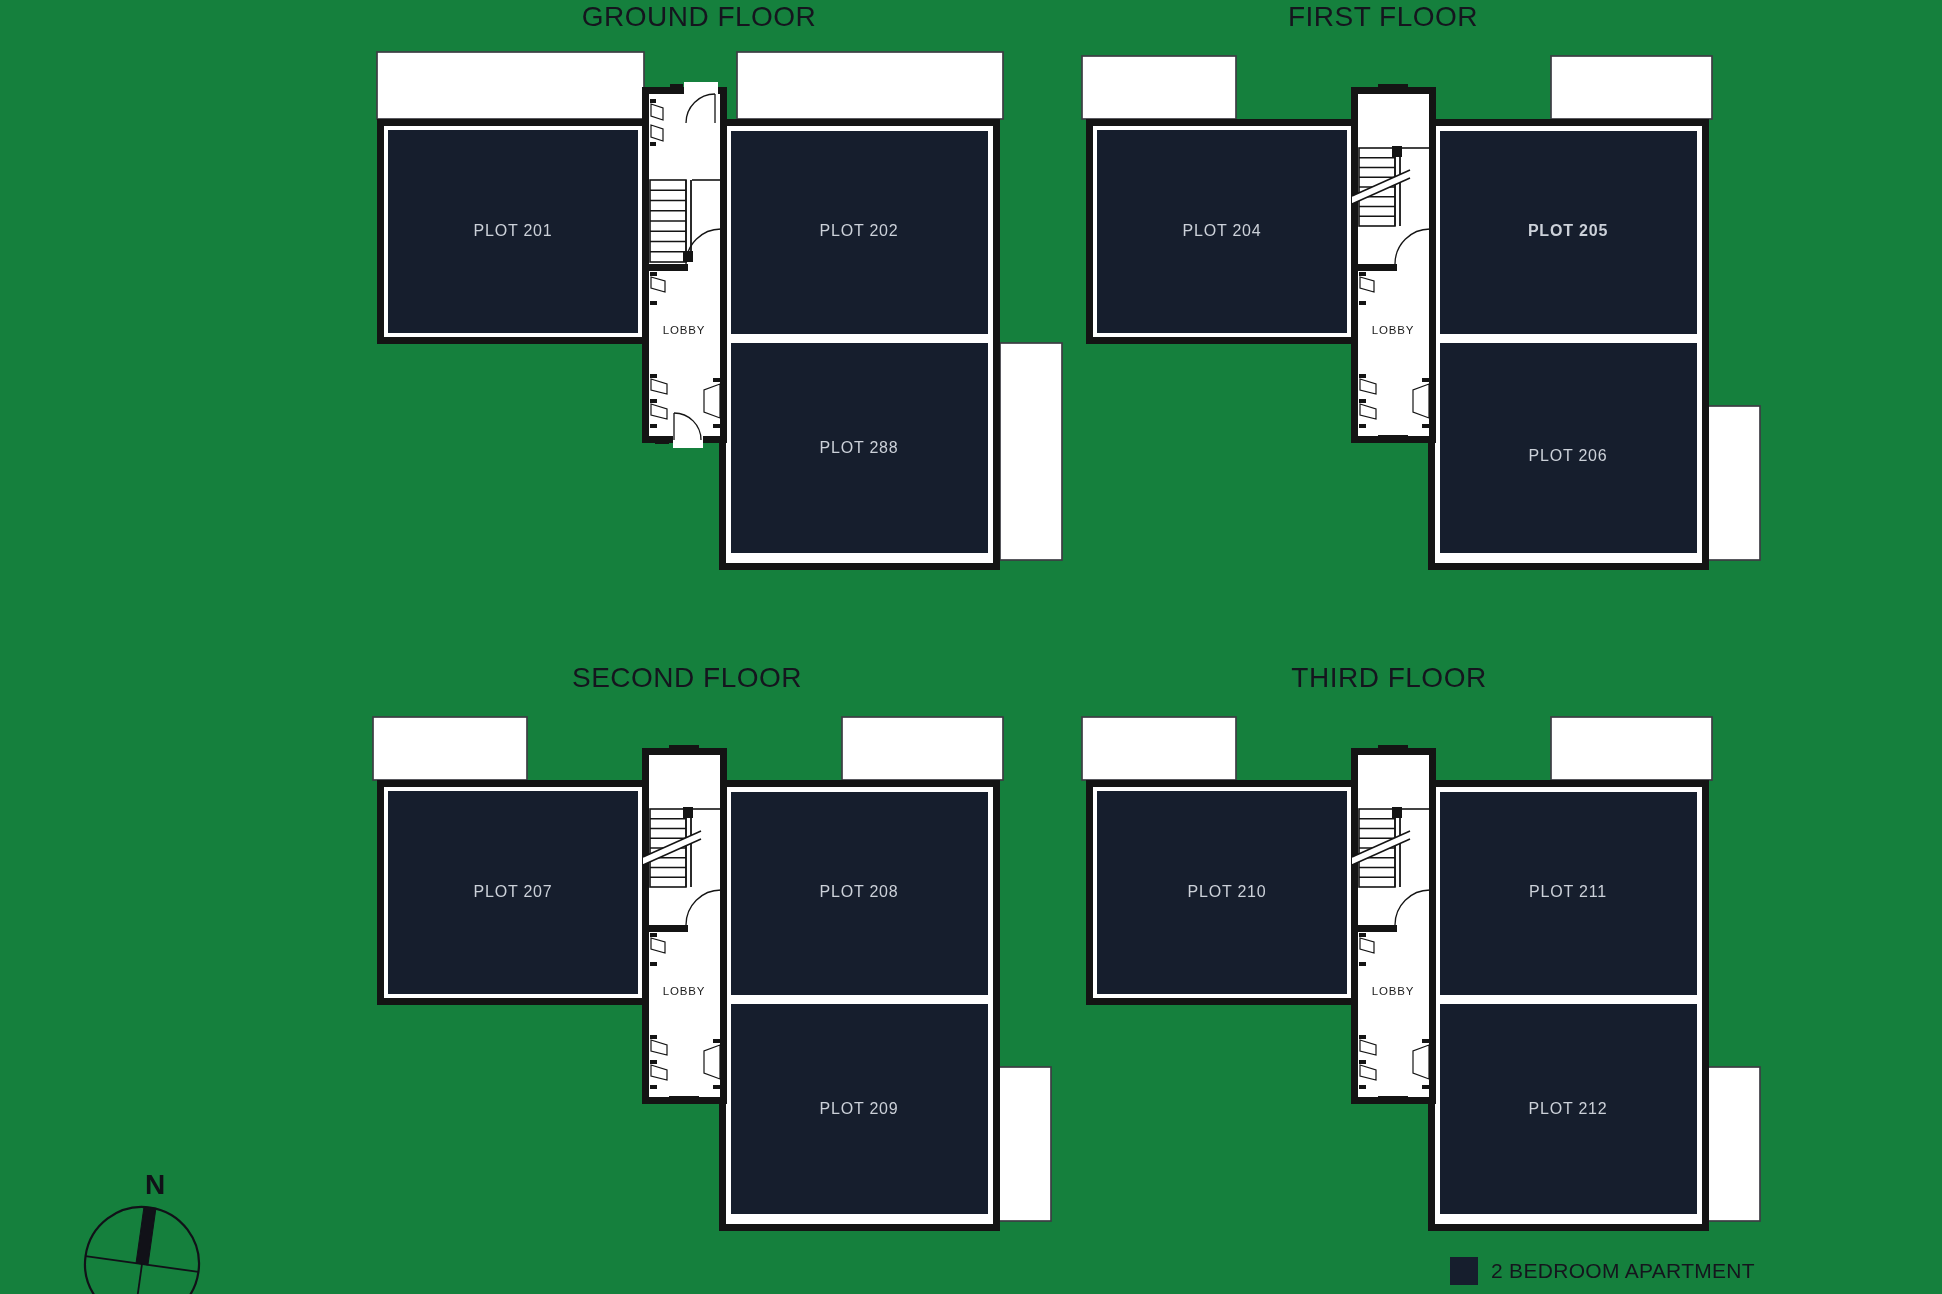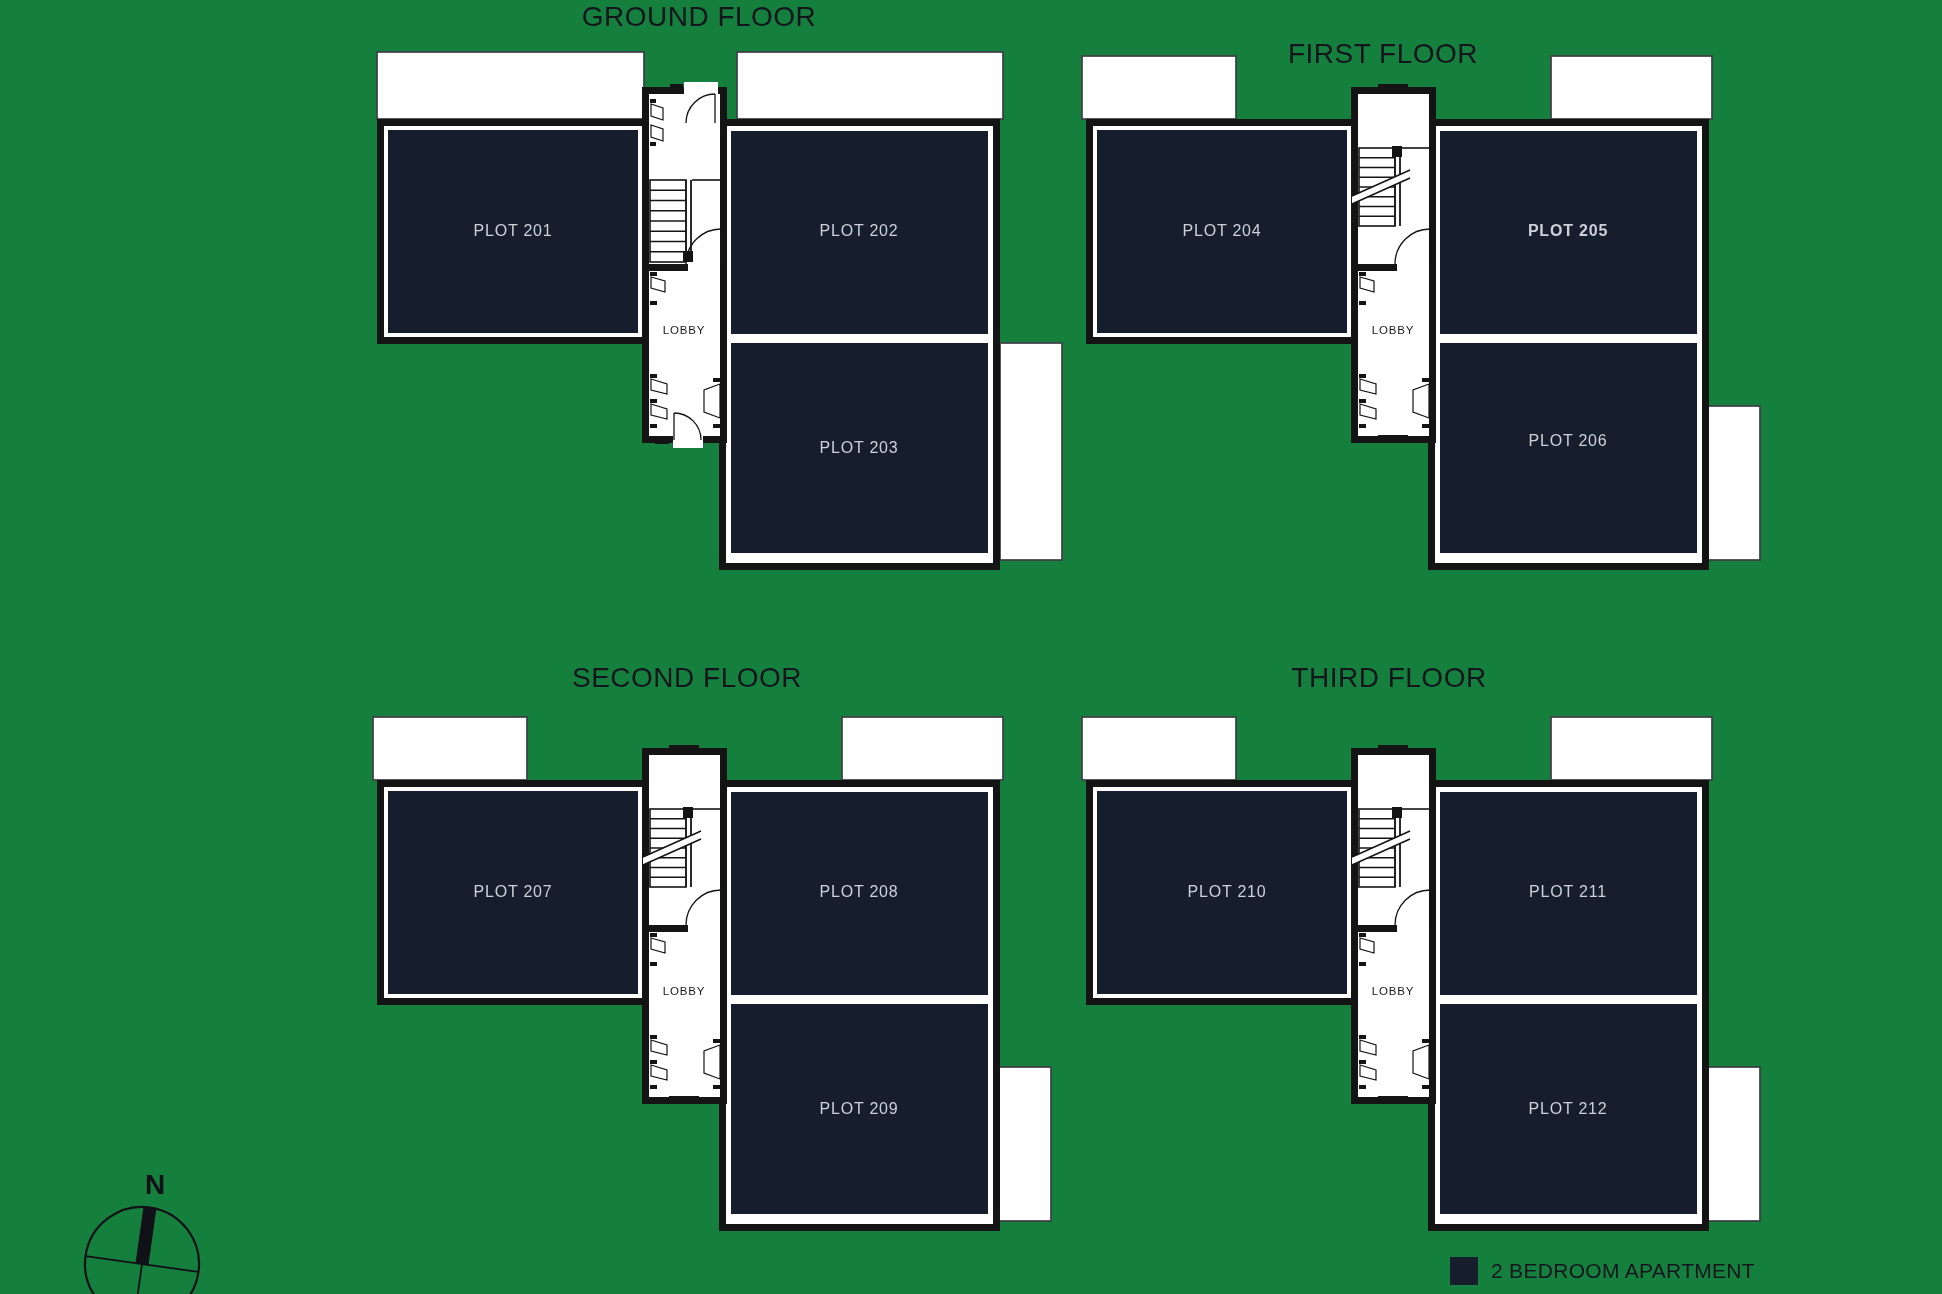--- a/index.html
+++ b/index.html
@@ -70,21 +70,21 @@
         <path d="M 316 123 A 29 29 0 0 1 345 94" fill="none" stroke="#141414" stroke-width="1.3"></path>
         <line x1="345" y1="94" x2="345" y2="123" stroke="#141414" stroke-width="1.3"></line>
         <rect x="303" y="433" width="30" height="15" fill="#fff"></rect>
         <rect x="285" y="436" width="14" height="8" fill="#141414"></rect>
         <path d="M 331 440 A 27 27 0 0 0 304 413" fill="none" stroke="#141414" stroke-width="1.3"></path>
         <line x1="304" y1="413" x2="304" y2="440" stroke="#141414" stroke-width="1.3"></line>
       </svg>
     <div class="floor-title" style="left: 329px; color: rgb(21, 21, 30);">GROUND FLOOR</div>
     <div class="plot-label" style="left: 143px; top: 231px; color: rgb(204, 209, 217);">PLOT 201</div>
     <div class="plot-label" style="left: 489px; top: 231px; color: rgb(204, 209, 217);">PLOT 202</div>
-    <div class="plot-label" style="left: 489px; top: 448px; color: rgb(204, 209, 217);">PLOT 203</div>
+    <div class="plot-label" style="left: 489px; top: 448px; color: rgb(204, 209, 217);">PLOT 288</div>
     <div class="lobby-label" style="left:314px;top:330px;">LOBBY</div>
   </div>
 
   <div class="quadrant" style="left:1079px;top:0;">
     <svg class="plan-svg" width="720" height="600">
         <rect x="3" y="56" width="154" height="63" fill="#ffffff" stroke="#3d3d44" stroke-width="1.7"></rect>
         <rect x="472" y="56" width="161" height="63" fill="#ffffff" stroke="#3d3d44" stroke-width="1.7"></rect>
         <rect x="624" y="406" width="57" height="154" fill="#ffffff" stroke="#3d3d44" stroke-width="1.7"></rect>
         <rect x="10.5" y="122.5" width="266" height="218" fill="#ffffff" stroke="#141414" stroke-width="7"></rect>
         <rect x="352.5" y="122.5" width="274" height="444" fill="#ffffff" stroke="#141414" stroke-width="7"></rect>
@@ -117,24 +117,24 @@
         <rect x="280" y="399" width="7" height="4" fill="#141414"></rect>
         <rect x="280" y="424" width="7" height="4" fill="#141414"></rect>
         <polygon points="281,379 297,384 297,394 281,390" fill="#fff" stroke="#141414" stroke-width="1.2"></polygon>
         <polygon points="281,404 297,409 297,419 281,415" fill="#fff" stroke="#141414" stroke-width="1.2"></polygon>
         <rect x="343" y="378" width="7" height="4" fill="#141414"></rect>
         <rect x="343" y="424" width="7" height="4" fill="#141414"></rect>
         <polygon points="350,384 334,390 334,412 350,418" fill="#fff" stroke="#141414" stroke-width="1.2"></polygon>
         <rect x="299" y="84" width="30" height="8" fill="#141414"></rect>
         <rect x="299" y="435" width="30" height="8" fill="#141414"></rect>
       </svg>
-    <div class="floor-title" style="left: 304px; color: rgb(21, 21, 30); margin-top: 37px;">FIRST FLOOR</div>
+    <div class="floor-title" style="left: 304px; color: rgb(21, 21, 30);">FIRST FLOOR</div>
     <div class="plot-label" style="left: 143px; top: 231px; color: rgb(204, 209, 217);">PLOT 204</div>
     <div class="plot-label" style="left: 489px; top: 231px; color: rgb(204, 209, 217); font-weight: bold;">PLOT 205</div>
-    <div class="plot-label" style="left: 489px; top: 441px; color: rgb(204, 209, 217);">PLOT 206</div>
+    <div class="plot-label" style="left: 489px; top: 456px; color: rgb(204, 209, 217);">PLOT 206</div>
     <div class="lobby-label" style="left:314px;top:330px;">LOBBY</div>
   </div>
 
   <div class="quadrant" style="left:370px;top:661px;">
     <svg class="plan-svg" width="720" height="600">
         <rect x="3" y="56" width="154" height="63" fill="#ffffff" stroke="#3d3d44" stroke-width="1.7"></rect>
         <rect x="472" y="56" width="161" height="63" fill="#ffffff" stroke="#3d3d44" stroke-width="1.7"></rect>
         <rect x="624" y="406" width="57" height="154" fill="#ffffff" stroke="#3d3d44" stroke-width="1.7"></rect>
         <rect x="10.5" y="122.5" width="266" height="218" fill="#ffffff" stroke="#141414" stroke-width="7"></rect>
         <rect x="352.5" y="122.5" width="274" height="444" fill="#ffffff" stroke="#141414" stroke-width="7"></rect>

